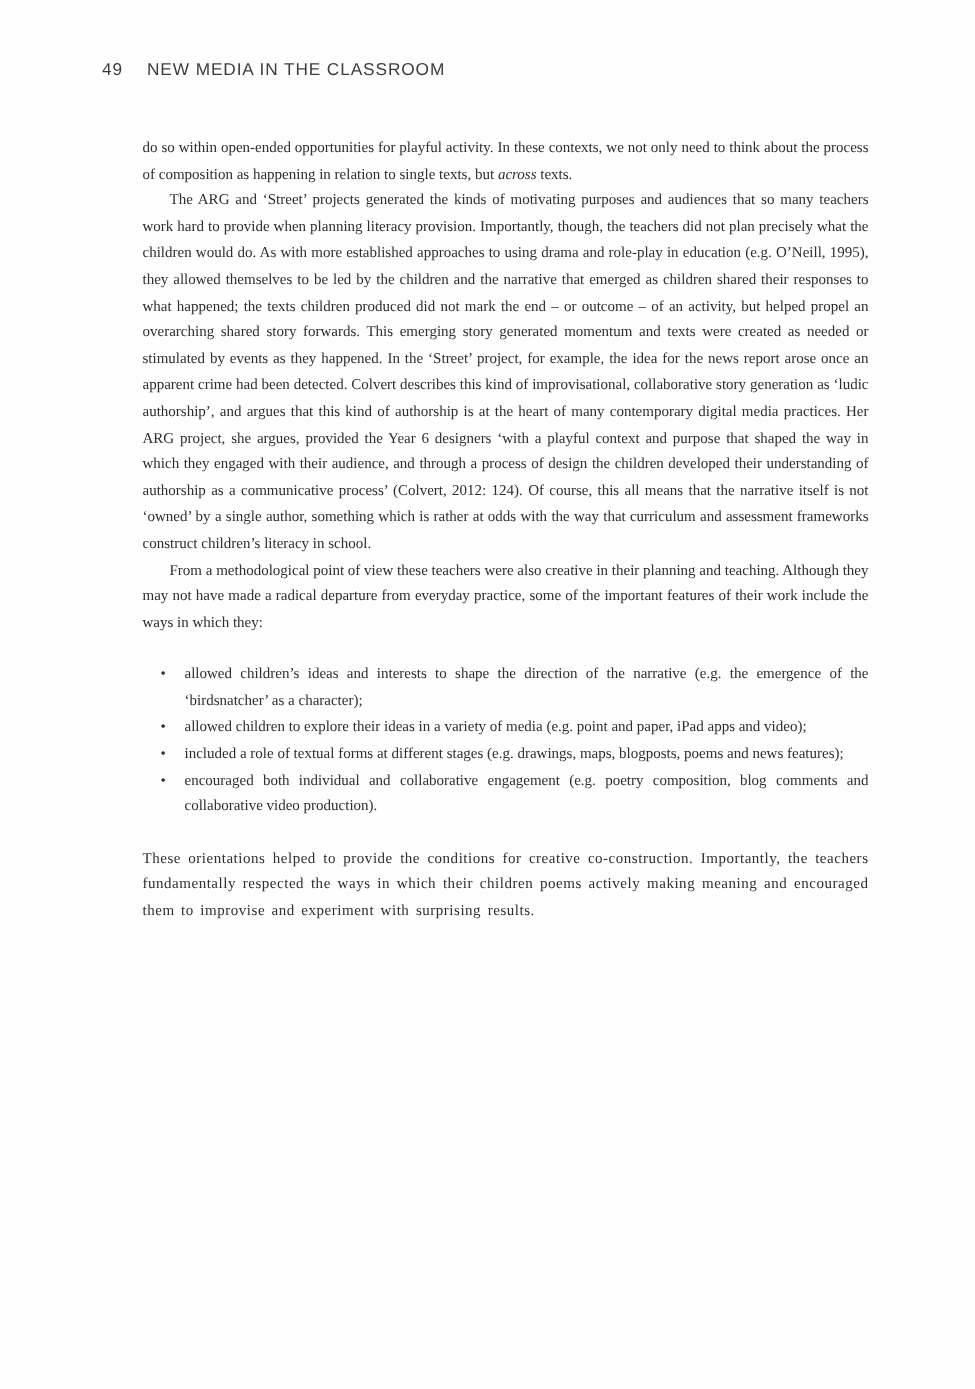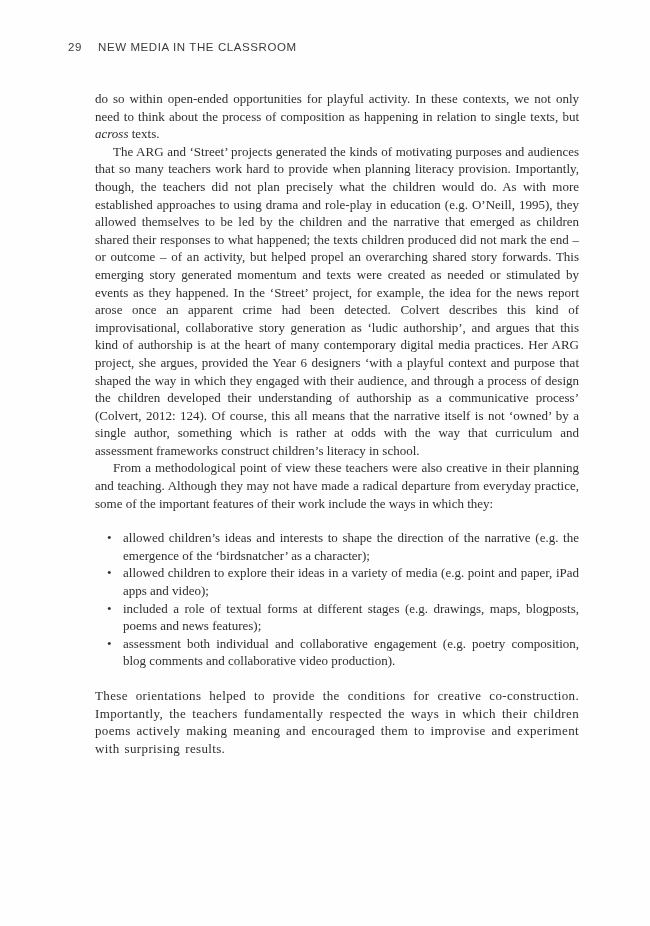--- a/index.html
+++ b/index.html
@@ -27,21 +27,21 @@
     white-space: nowrap;
   }
   .running-head .page-num {
     margin-right: 16px;
   }
   .body-text {
     position: absolute;
     top: 90px;
     left: 95px;
     width: 484px;
-    font-size: 13px;
+    font-size: 10px;
     line-height: 17.6px;
     text-align: justify;
   }
   .para {
     margin: 0;
   }
   .para.indent {
     text-indent: 18px;
   }
   .para em {
@@ -68,21 +68,21 @@
     letter-spacing: 0.35px;
     word-spacing: 1.5px;
   }
 </style>
 </head>
 <body>
 
 <div class="page">
 
   <header class="running-head">
-    <span class="page-num">29</span><span class="running-title">NEW MEDIA IN THE CLASSROOM</span>
+    <span class="page-num">49</span><span class="running-title">NEW MEDIA IN THE CLASSROOM</span>
   </header>
 
   <main class="body-text">
 
     <p class="para no-indent"><span>do so within open-ended opportunities for playful activity. In these contexts, we not only need to think about the process of composition as happening in relation to single texts, but </span><em>across</em><span> texts.</span></p>
 
     <p class="para indent">The ARG and ‘Street’ projects generated the kinds of motivating purposes and audiences that so many teachers work hard to provide when planning literacy provision. Importantly, though, the teachers did not plan precisely what the children would do. As with more established approaches to using drama and role-play in education (e.g. O’Neill, 1995), they allowed themselves to be led by the children and the narrative that emerged as children shared their responses to what happened; the texts children produced did not mark the end – or outcome – of an activity, but helped propel an overarching shared story forwards. This emerging story generated momentum and texts were created as needed or stimulated by events as they happened. In the ‘Street’ project, for example, the idea for the news report arose once an apparent crime had been detected. Colvert describes this kind of improvisational, collaborative story generation as ‘ludic authorship’, and argues that this kind of authorship is at the heart of many contemporary digital media practices. Her ARG project, she argues, provided the Year 6 designers ‘with a playful context and purpose that shaped the way in which they engaged with their audience, and through a process of design the children developed their understanding of authorship as a communicative process’ (Colvert, 2012: 124). Of course, this all means that the narrative itself is not ‘owned’ by a single author, something which is rather at odds with the way that curriculum and assessment frameworks construct children’s literacy in school.</p>
 
     <p class="para indent">From a methodological point of view these teachers were also creative in their planning and teaching. Although they may not have made a radical departure from everyday practice, some of the important features of their work include the ways in which they:</p>
 
@@ -94,21 +94,21 @@
       <li class="bullet-item">
         <span class="marker">•</span>
         <span class="bullet-text">allowed children to explore their ideas in a variety of media (e.g. point and paper, iPad apps and video);</span>
       </li>
       <li class="bullet-item">
         <span class="marker">•</span>
         <span class="bullet-text">included a role of textual forms at different stages (e.g. drawings, maps, blogposts, poems and news features);</span>
       </li>
       <li class="bullet-item">
         <span class="marker">•</span>
-        <span class="bullet-text">assessment both individual and collaborative engagement (e.g. poetry composition, blog comments and collaborative video production).</span>
+        <span class="bullet-text">encouraged both individual and collaborative engagement (e.g. poetry composition, blog comments and collaborative video production).</span>
       </li>
     </ul>
 
     <p class="para closing">These orientations helped to provide the conditions for creative co-construction. Importantly, the teachers fundamentally respected the ways in which their children poems actively making meaning and encouraged them to improvise and experiment with surprising results.</p>
 
   </main>
 
 </div>
 
 </body></html>

